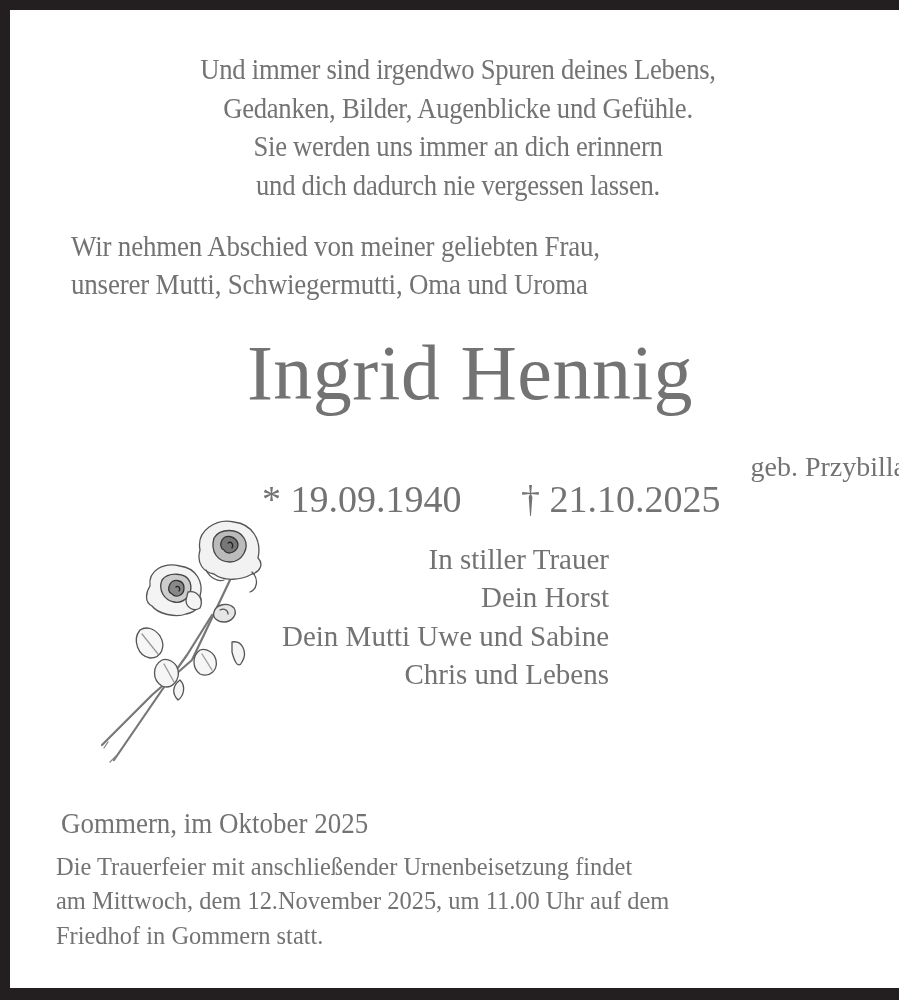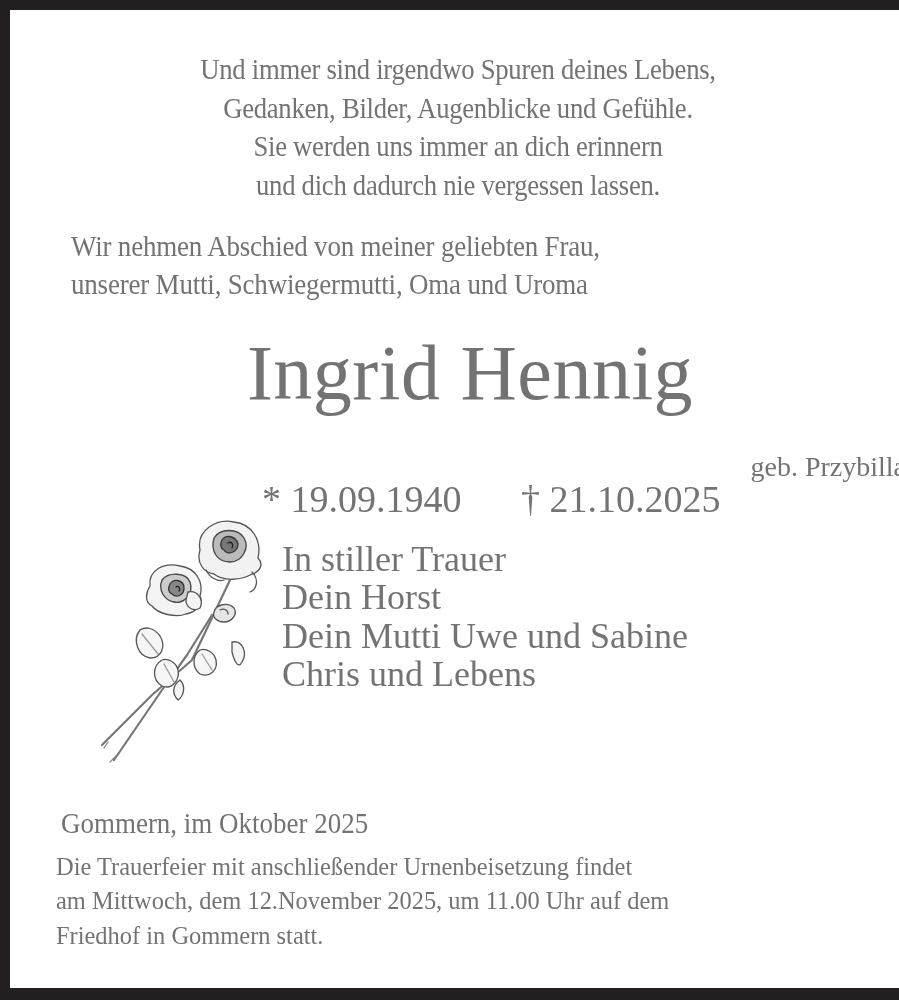--- a/index.html
+++ b/index.html
@@ -29,21 +29,21 @@
   }
   .dates {
     position:absolute; left:232px; top:470px;
     font-size:38px; line-height:38px; white-space:nowrap;margin-left:20px;
   }
   .dates .born { display:inline-block; }
   .dates .died { display:inline-block; margin-left:50px; }
   .rose { position:absolute; left:82px; top:500px; width:180px; height:260px; }
   .mourners {
     position:absolute; left:272px; top:530px;
-    font-size:36px; line-height:38.3px; white-space:nowrap;
+    font-size:29px; line-height:38.3px; white-space:nowrap;text-align:right;
   }
   .mourners div { margin:0; }
   .place {
     position:absolute; left:51px; top:794px;
     font-size:29px; line-height:38px; white-space:nowrap;
     transform:scaleX(0.93); transform-origin:left top;
   }
   .funeral {
     position:absolute; left:46px; top:840px;
     font-size:26px; line-height:34.3px; white-space:nowrap;

